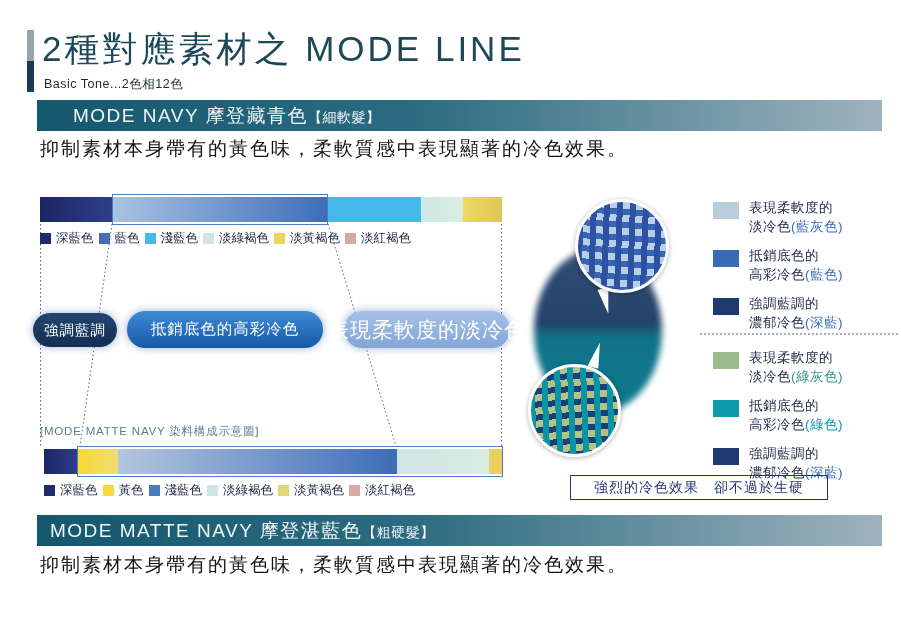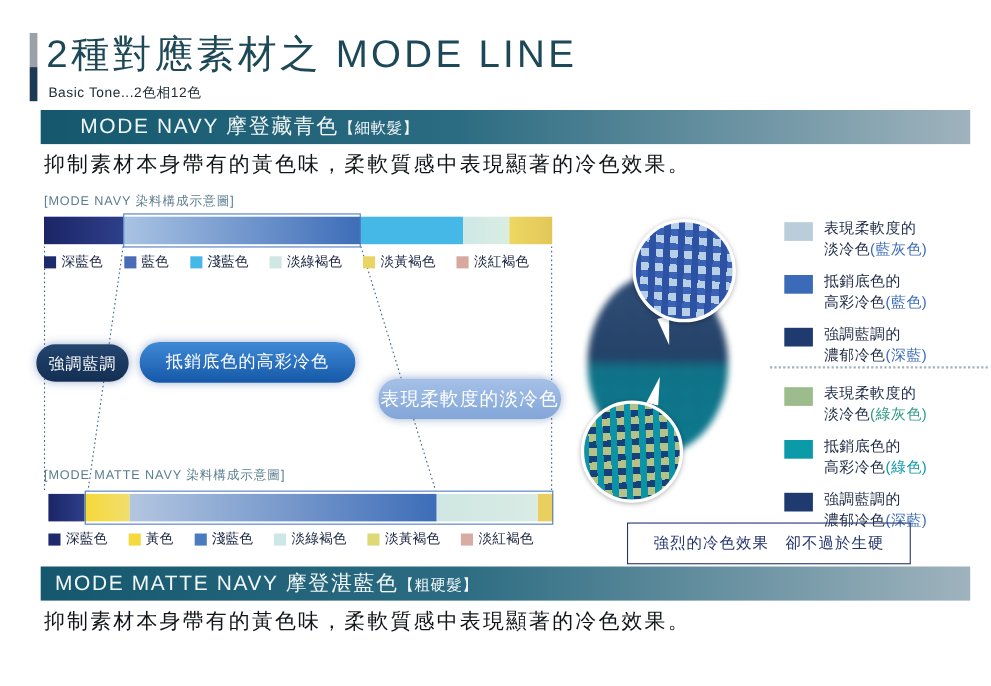--- a/index.html
+++ b/index.html
@@ -46,41 +46,41 @@
   .comp-bar { position:absolute; height:25px; display:flex; z-index:3; }
   #bar1 { left:40px; top:197px; width:462px; }
   #bar2 { left:44px; top:449px; width:459px; }
   .bar-seg { height:100%; }
   .bar-highlight {
     position:absolute; top:-3px; bottom:-3px;
     border:1px solid #4d7cc2; background:transparent; pointer-events:none;
   }
 
   
-  .legend { position:absolute; display:flex; gap:19px; z-index:3; }
+  .legend { position:absolute; display:flex; gap:5px; z-index:3; }
   #legend1 { left:40px; top:230px; }
   #legend2 { left:44px; top:482px; }
   .legend-item { display:flex; align-items:center; gap:5px; font-size:12.5px; color:#1a2440; white-space:nowrap; }
   .legend-swatch { display:inline-block; width:11px; height:11px; }
 
   
   #connectors { position:absolute; left:0; top:0; z-index:1; }
 
   
   .pill {
     position:absolute; z-index:4; color:#ffffff; text-align:center;
     display:flex; align-items:center; justify-content:center; white-space:nowrap;
     box-shadow:0 0 9px rgba(40,80,150,0.45);
   }
   #pill1 { left:33px;  top:313px; width:84px;  height:34px; border-radius:17px;
            background:linear-gradient(180deg,#23456f,#132e52); font-size:14.5px; letter-spacing:1px; }
   #pill2 { left:127px; top:311px; width:196px; height:37px; border-radius:18px;
            background:linear-gradient(180deg,#3f8ad6,#1558a8); font-size:15.5px; letter-spacing:1px; }
   #pill3 { left:344px; top:311px; width:166px; height:37px; border-radius:18px;
-           background:linear-gradient(180deg,#a6c1e7,#82a6d8); font-size:17px; letter-spacing:1px;margin-top:33px; }
+           background:linear-gradient(180deg,#a6c1e7,#82a6d8); font-size:21px; letter-spacing:1px; }
 
   
   .fabric-oval {
     position:absolute; left:534px; top:249px; width:128px; height:164px; border-radius:50%;
     background:
       repeating-linear-gradient(90deg, rgba(10,20,60,0.10) 0 1px, rgba(0,0,0,0) 1px 4px),
       repeating-linear-gradient(0deg, rgba(10,20,60,0.10) 0 1px, rgba(0,0,0,0) 1px 4px),
       linear-gradient(180deg,#33517a 0%,#26456b 46%,#10788c 53%,#0e7e92 100%);
     filter:blur(3px); z-index:2;
   }
@@ -113,21 +113,21 @@
   #swatch-group-0 { top:198px; }
   #swatch-group-1 { top:348px; }
   .swatch-item { display:flex; height:38px; margin-bottom:10px; }
   .swatch-item .sw { width:26px; height:17px; margin:4px 10px 0 0; flex:none; }
   .swatch-item .lbl { font-size:13.5px; line-height:1.42; color:#1c2844; letter-spacing:0.5px; white-space:nowrap; }
   .panel-sep {
     position:absolute; left:700px; top:333px; width:198px; height:0;
     border-top:2px dotted #9db3bd; z-index:3;
   }
   .result-box {
-    position:absolute; left:570px; top:475px; width:258px; height:38px;
+    position:absolute; left:570px; top:475px; width:258px; height:25px;
     border:1px solid #24356e; color:#24356e; font-size:14px; letter-spacing:1px;
     display:flex; align-items:center; justify-content:center; white-space:nowrap; z-index:3;
   }
 </style>
 </head>
 <body>
 
 <div id="page">
 
   <div class="accent-bar">
@@ -142,21 +142,20 @@
   </div>
   <div class="section-desc" id="desc1">抑制素材本身帶有的黃色味，柔軟質感中表現顯著的冷色效果。</div>
 
   <svg id="connectors" width="901" height="624">
     <line x1="40.5" y1="224" x2="40.5" y2="446" stroke="#45648f" stroke-width="1" stroke-dasharray="1.5,2.5"></line>
     <line x1="112" y1="224" x2="80" y2="446" stroke="#45648f" stroke-width="1" stroke-dasharray="1.5,2.5"></line>
     <line x1="328" y1="224" x2="396" y2="446" stroke="#45648f" stroke-width="1" stroke-dasharray="1.5,2.5"></line>
     <line x1="501.5" y1="224" x2="501.5" y2="446" stroke="#45648f" stroke-width="1" stroke-dasharray="1.5,2.5"></line>
   </svg>
 
-  <div class="diagram-caption" id="caption1">[MODE NAVY 染料構成示意圖]</div>
   <div class="comp-bar" id="bar1">
       <div class="bar-seg" style="width: 15.6%; background: linear-gradient(90deg, rgb(27, 37, 102), rgb(46, 63, 138));"></div>
       <div class="bar-seg" style="width: 46.7%; background: linear-gradient(90deg, rgb(169, 195, 227), rgb(61, 109, 184));"></div>
       <div class="bar-seg" style="width: 20.1%; background: linear-gradient(90deg, rgb(69, 184, 232), rgb(69, 184, 232));"></div>
       <div class="bar-seg" style="width: 9.1%; background: linear-gradient(90deg, rgb(207, 232, 230), rgb(217, 237, 226));"></div>
       <div class="bar-seg" style="width: 8.5%; background: linear-gradient(90deg, rgb(238, 215, 99), rgb(226, 199, 88));"></div>
       <div class="bar-highlight" style="left: 15.6%; width: 46.7%;"></div>
     </div>
   <div class="legend" id="legend1">
       <span class="legend-item">

